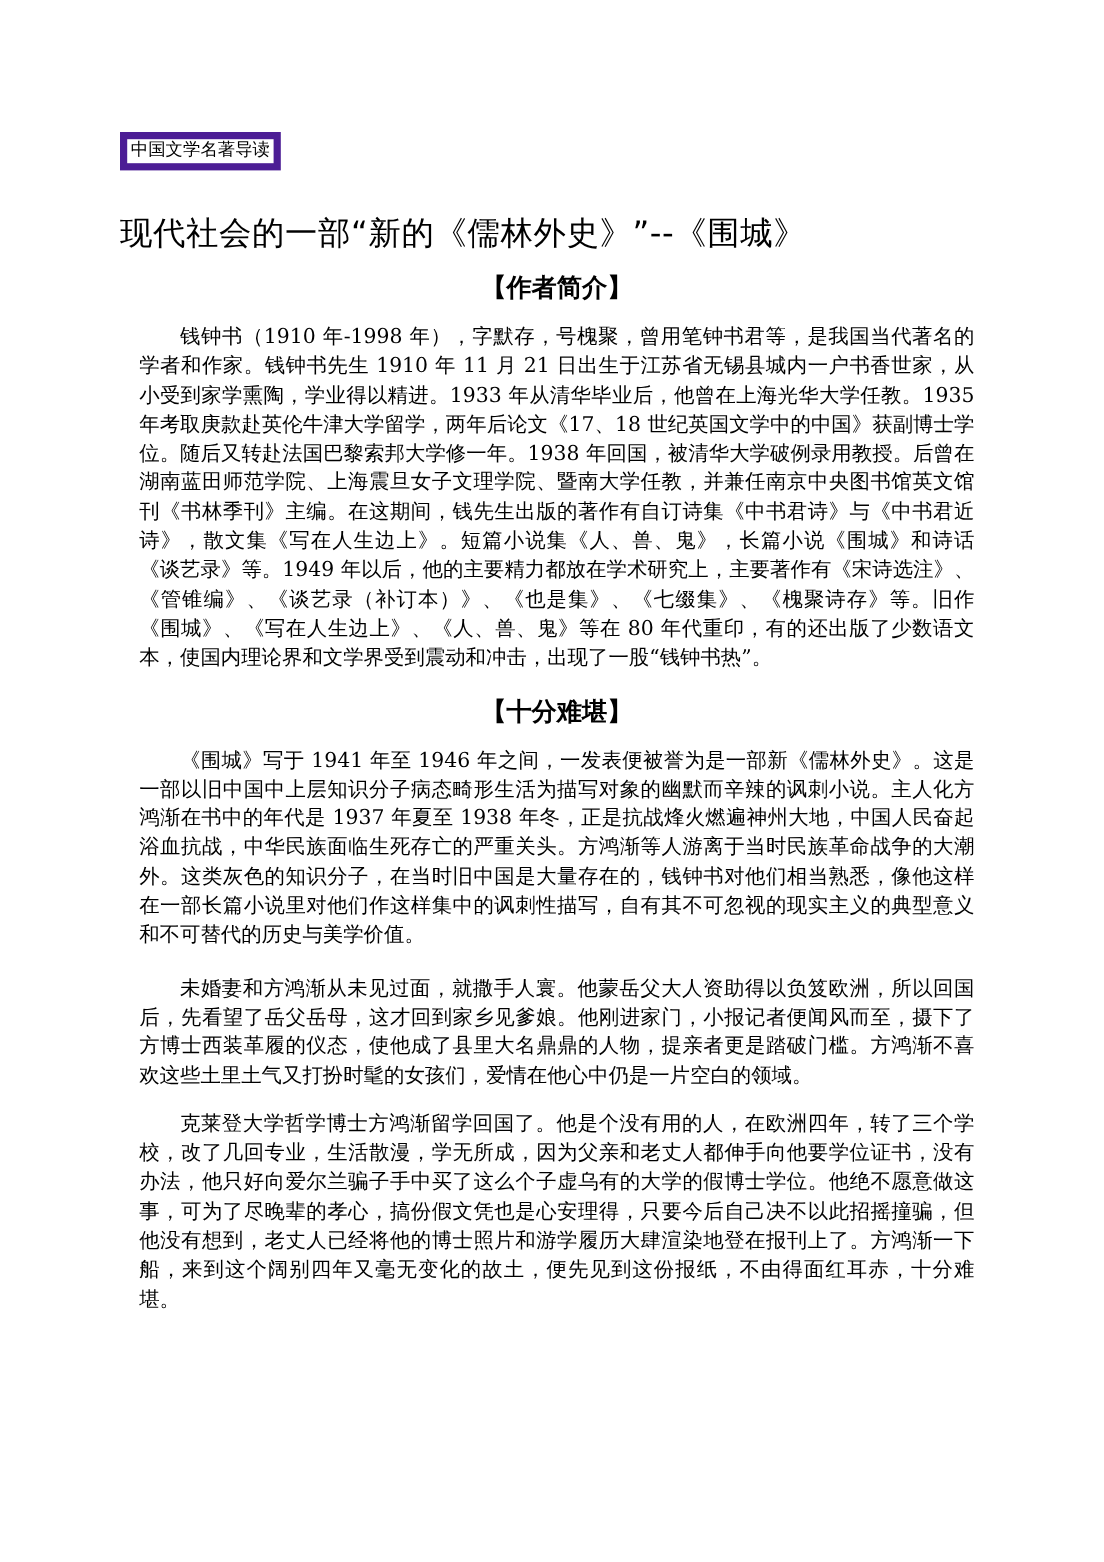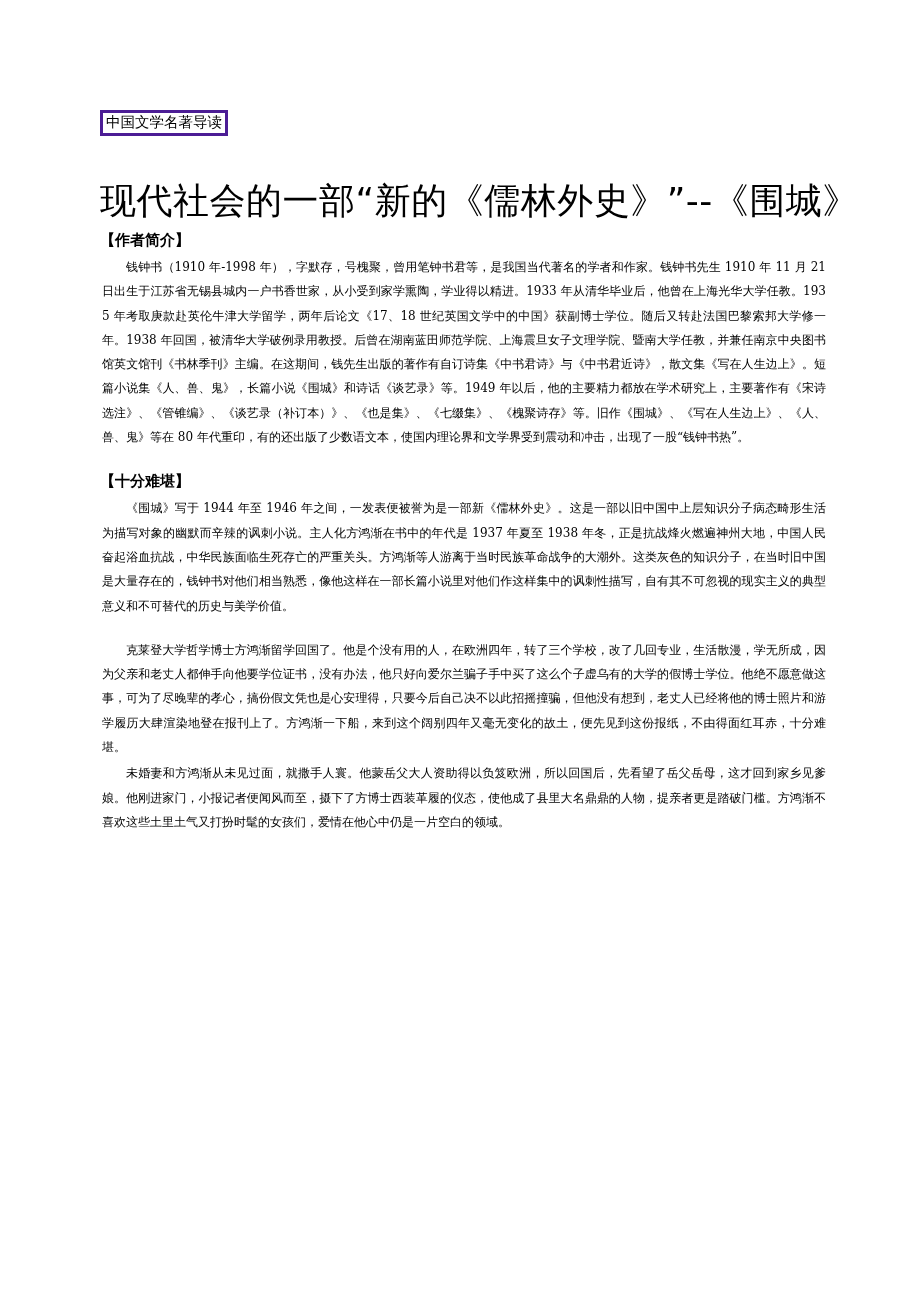--- a/index.html
+++ b/index.html
@@ -23,36 +23,36 @@
   
   .header-zone {
     position: absolute;
     left: 100px;
     top: 110px;
     width: 728px;
     height: 24px;
   }
   .header-box {
     display: inline-block;
-    border: 3px solid #4c1d95;
+    border: 6px solid #4c1d95;
     padding: 1px 3px 2px 3px;
     font-size: 14.5px;
     line-height: 17px;
     letter-spacing: 0px;
     white-space: nowrap;
     font-family: "DejaVu Sans", "Liberation Sans", sans-serif;
     color: #000000;
   }
   
   .doc-title {
     position: absolute;
     left: 100px;
     top: 158px;
     width: 728px;
-    font-size: 36px;
+    font-size: 27px;
     line-height: 38px;
     font-weight: normal;
     font-family: "DejaVu Sans", "Liberation Sans", sans-serif;
     letter-spacing: 0.5px;
     white-space: nowrap;
   }
   
   .content {
     position: absolute;
     left: 100px;
@@ -60,28 +60,29 @@
     width: 728px;
   }
   .section {
     margin: 0 0 18px 0;
   }
   .section:last-child { margin-bottom: 0; }
 
   .section-heading {
     font-family: "DejaVu Sans", "Liberation Sans", sans-serif;
     font-weight: bold;
-    font-size: 15px;
+    font-size: 21px;
     line-height: 25px;
     margin: 0 0 2px 0;
     letter-spacing: 0px;
+    text-align: center;
   }
   p.para {
-    margin: 2px;
-    font-size: 12px;
+    margin: 16px;
+    font-size: 17px;
     line-height: 24.3px;
     text-align: justify;
     text-justify: inter-ideograph;
     text-indent: 2em;
     letter-spacing: 0px;
     word-break: break-all;
   }
   
   #sec-author  { margin-bottom: 20px; }
   #sec-background { margin-bottom: 20px; }
@@ -99,22 +100,22 @@
 
   <div class="content">
 
     <div class="section" id="sec-author">
       <div class="section-heading">【作者简介】</div>
       <p class="para">钱钟书（1910 年-1998 年），字默存，号槐聚，曾用笔钟书君等，是我国当代著名的学者和作家。钱钟书先生 1910 年 11 月 21 日出生于江苏省无锡县城内一户书香世家，从小受到家学熏陶，学业得以精进。1933 年从清华毕业后，他曾在上海光华大学任教。1935 年考取庚款赴英伦牛津大学留学，两年后论文《17、18 世纪英国文学中的中国》获副博士学位。随后又转赴法国巴黎索邦大学修一年。1938 年回国，被清华大学破例录用教授。后曾在湖南蓝田师范学院、上海震旦女子文理学院、暨南大学任教，并兼任南京中央图书馆英文馆刊《书林季刊》主编。在这期间，钱先生出版的著作有自订诗集《中书君诗》与《中书君近诗》，散文集《写在人生边上》。短篇小说集《人、兽、鬼》，长篇小说《围城》和诗话《谈艺录》等。1949 年以后，他的主要精力都放在学术研究上，主要著作有《宋诗选注》、《管锥编》、《谈艺录（补订本）》、《也是集》、《七缀集》、《槐聚诗存》等。旧作《围城》、《写在人生边上》、《人、兽、鬼》等在 80 年代重印，有的还出版了少数语文本，使国内理论界和文学界受到震动和冲击，出现了一股“钱钟书热”。</p>
     </div>
 
     <div class="section" id="sec-background">
       <div class="section-heading">【十分难堪】</div>
-      <p class="para">《围城》写于 1944 年至 1946 年之间，一发表便被誉为是一部新《儒林外史》。这是一部以旧中国中上层知识分子病态畸形生活为描写对象的幽默而辛辣的讽刺小说。主人化方鸿渐在书中的年代是 1937 年夏至 1938 年冬，正是抗战烽火燃遍神州大地，中国人民奋起浴血抗战，中华民族面临生死存亡的严重关头。方鸿渐等人游离于当时民族革命战争的大潮外。这类灰色的知识分子，在当时旧中国是大量存在的，钱钟书对他们相当熟悉，像他这样在一部长篇小说里对他们作这样集中的讽刺性描写，自有其不可忽视的现实主义的典型意义和不可替代的历史与美学价值。</p>
+      <p class="para">《围城》写于 1941 年至 1946 年之间，一发表便被誉为是一部新《儒林外史》。这是一部以旧中国中上层知识分子病态畸形生活为描写对象的幽默而辛辣的讽刺小说。主人化方鸿渐在书中的年代是 1937 年夏至 1938 年冬，正是抗战烽火燃遍神州大地，中国人民奋起浴血抗战，中华民族面临生死存亡的严重关头。方鸿渐等人游离于当时民族革命战争的大潮外。这类灰色的知识分子，在当时旧中国是大量存在的，钱钟书对他们相当熟悉，像他这样在一部长篇小说里对他们作这样集中的讽刺性描写，自有其不可忽视的现实主义的典型意义和不可替代的历史与美学价值。</p>
     </div>
 
     <div class="section" id="sec-summary">
+      <p class="para">未婚妻和方鸿渐从未见过面，就撒手人寰。他蒙岳父大人资助得以负笈欧洲，所以回国后，先看望了岳父岳母，这才回到家乡见爹娘。他刚进家门，小报记者便闻风而至，摄下了方博士西装革履的仪态，使他成了县里大名鼎鼎的人物，提亲者更是踏破门槛。方鸿渐不喜欢这些土里土气又打扮时髦的女孩们，爱情在他心中仍是一片空白的领域。</p>
       <p class="para">克莱登大学哲学博士方鸿渐留学回国了。他是个没有用的人，在欧洲四年，转了三个学校，改了几回专业，生活散漫，学无所成，因为父亲和老丈人都伸手向他要学位证书，没有办法，他只好向爱尔兰骗子手中买了这么个子虚乌有的大学的假博士学位。他绝不愿意做这事，可为了尽晚辈的孝心，搞份假文凭也是心安理得，只要今后自己决不以此招摇撞骗，但他没有想到，老丈人已经将他的博士照片和游学履历大肆渲染地登在报刊上了。方鸿渐一下船，来到这个阔别四年又毫无变化的故土，便先见到这份报纸，不由得面红耳赤，十分难堪。</p>
-      <p class="para">未婚妻和方鸿渐从未见过面，就撒手人寰。他蒙岳父大人资助得以负笈欧洲，所以回国后，先看望了岳父岳母，这才回到家乡见爹娘。他刚进家门，小报记者便闻风而至，摄下了方博士西装革履的仪态，使他成了县里大名鼎鼎的人物，提亲者更是踏破门槛。方鸿渐不喜欢这些土里土气又打扮时髦的女孩们，爱情在他心中仍是一片空白的领域。</p>
     </div>
 
   </div>
 </div>
 
 </body></html>

